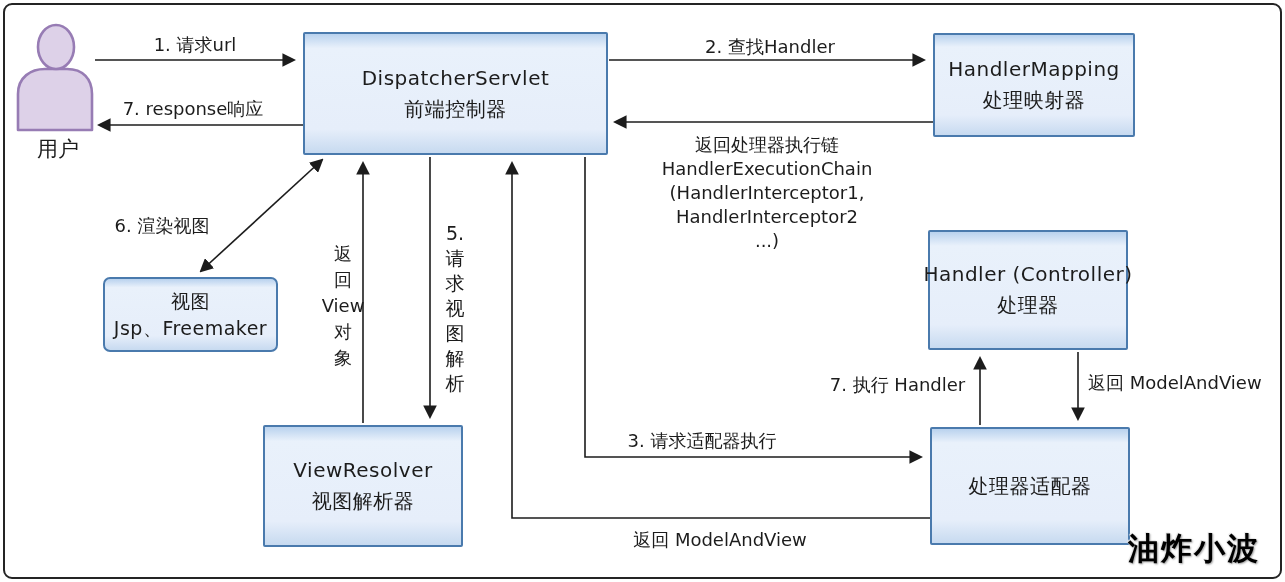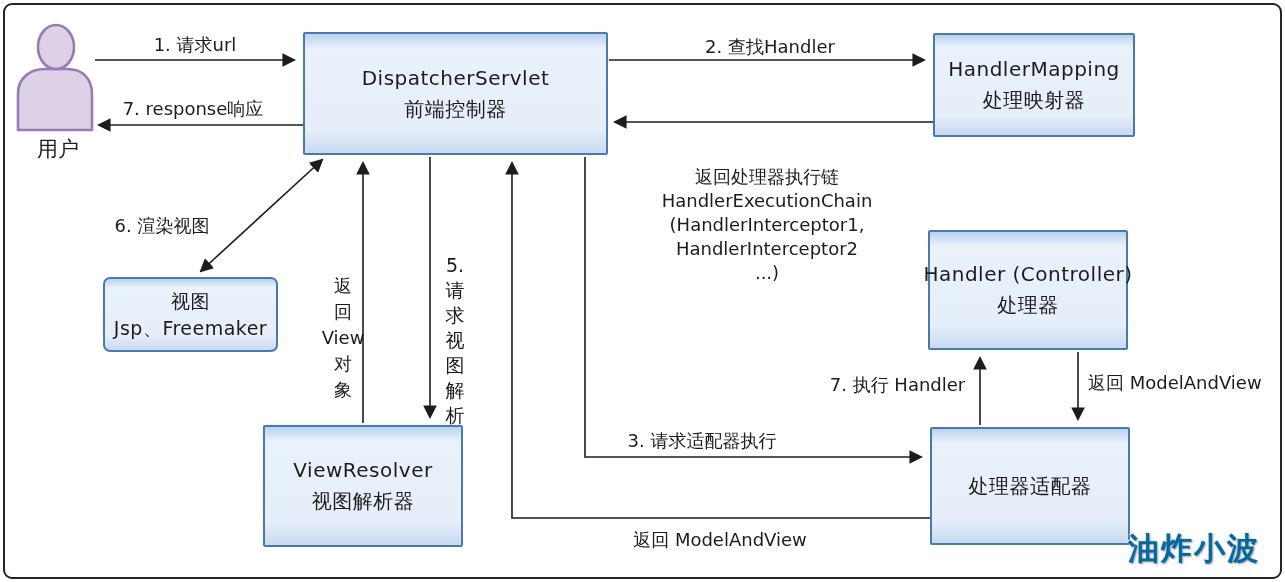--- a/index.html
+++ b/index.html
@@ -17,27 +17,27 @@
   .box {
     position:absolute; box-sizing:border-box;
     border:2px solid #4a7aad; border-radius:2px;
     background:linear-gradient(180deg,#b9d2ee 0%,#e9f1fb 12%,#e6eefa 80%,#c7daf0 100%);
     display:flex; flex-direction:column; align-items:center; justify-content:center;
     font-size:20px; line-height:1.55; text-align:center; letter-spacing:0.5px;
   }
   .box .t { white-space:nowrap; }
 
   .lbl { position:absolute; font-size:18px; text-align:center; white-space:nowrap; }
-  .ml  { white-space:pre-line;margin-top:32px; }
+  .ml  { white-space:pre-line; }
   .vert { line-height:25px; font-size:19px; }
 
   #lbl-return-chain { width:280px; line-height:24px; white-space:pre-line; }
   .watermark {
     position:absolute; left:1128px; top:528px; width:156px;
-    font-size:31px; letter-spacing:2px; color:#0369a1; text-align:left;
+    font-size:31px; letter-spacing:2px; color:#000000; text-align:left;
     text-shadow:1px 1px 2px #9d9d9d, -1px -1px 1px #e8e8e8;
     font-weight:bold;
   }
 </style>
 </head>
 <body>
 
 <div class="canvas">
 
   <svg class="wires" viewBox="0 0 1285 582" xmlns="http://www.w3.org/2000/svg">

